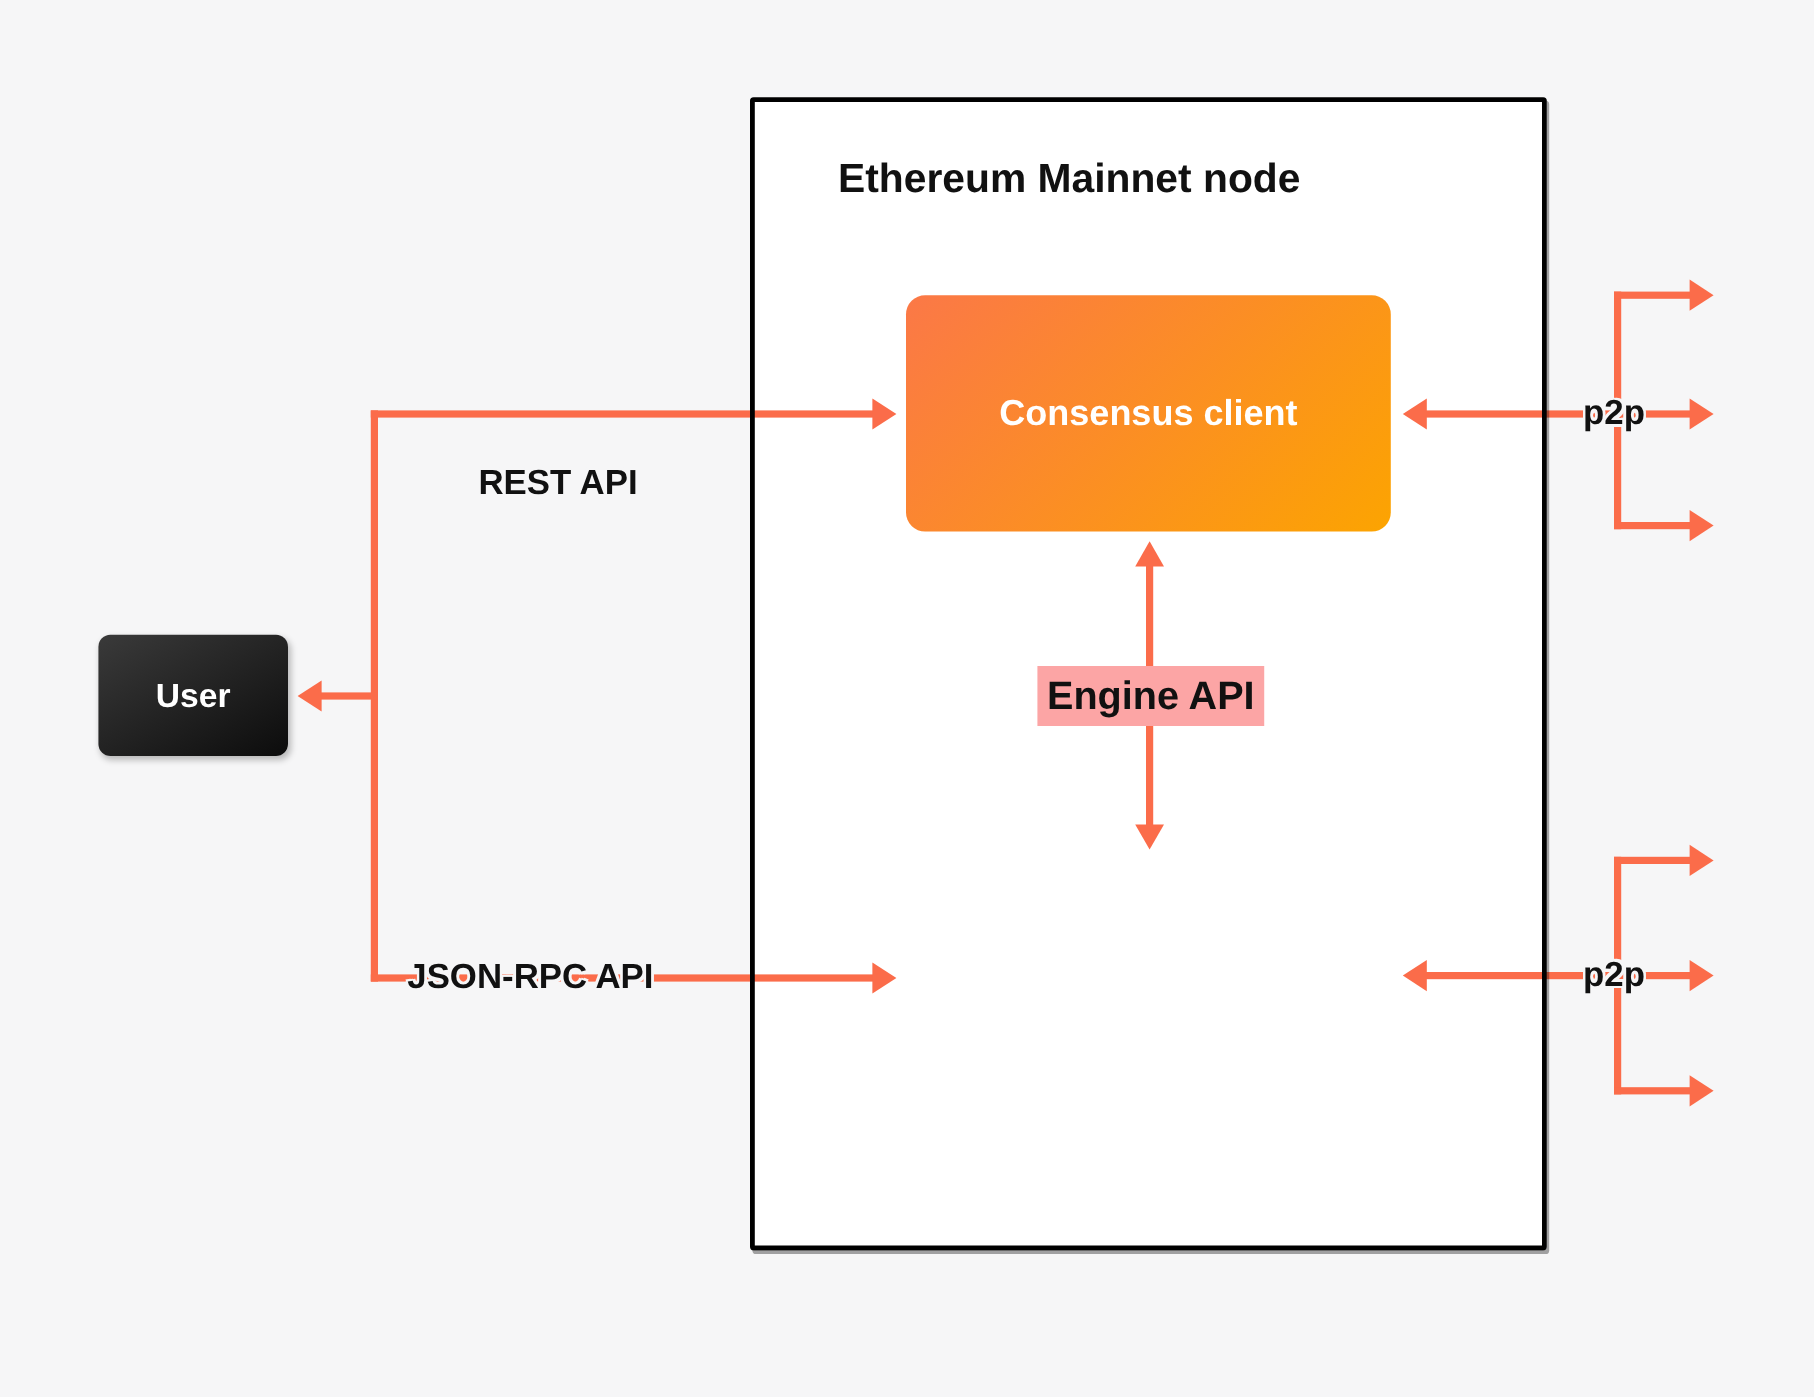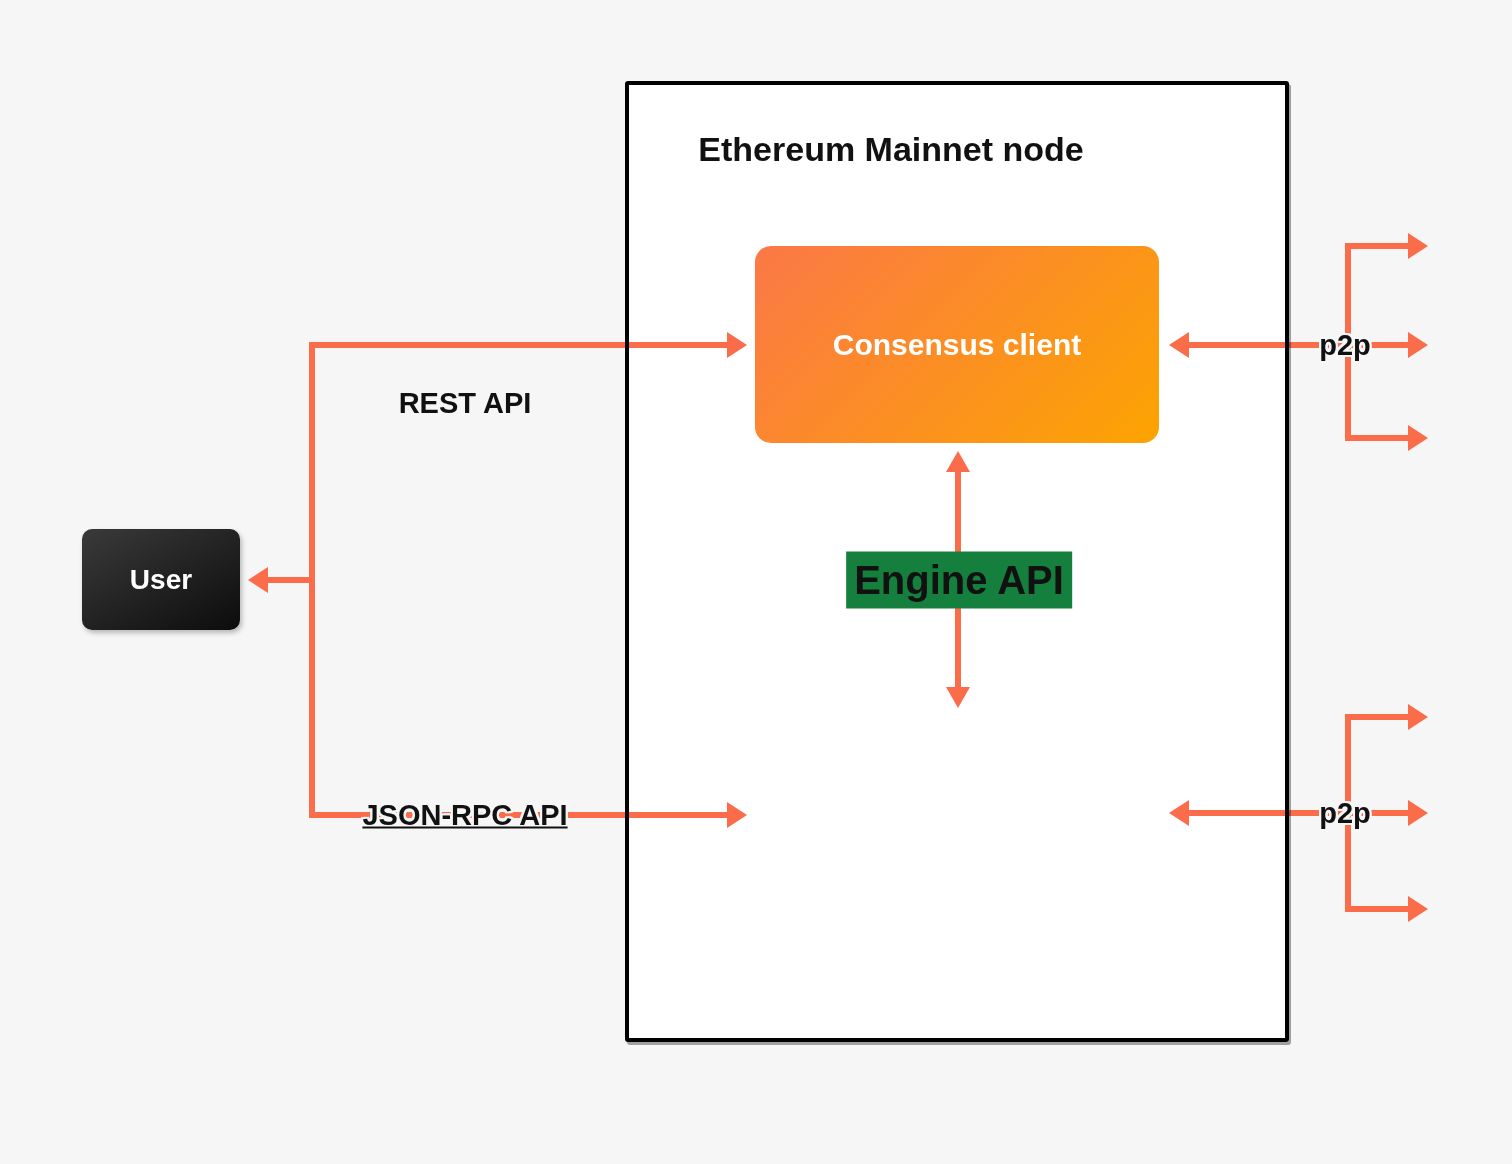--- a/index.html
+++ b/index.html
@@ -67,21 +67,21 @@
   
   .edge-label{
     position:absolute;transform:translate(-50%,-50%);
     font-size:29px;font-weight:bold;color:var(--ink);
     z-index:2;white-space:nowrap;
   }
   .halo-gray{
     text-shadow:2px 0 0 var(--bg),-2px 0 0 var(--bg),0 2px 0 var(--bg),0 -2px 0 var(--bg),
                 2px 2px 0 var(--bg),-2px -2px 0 var(--bg),2px -2px 0 var(--bg),-2px 2px 0 var(--bg);
   }
-  .bg-white{background:#15803d;padding:6px 8px;font-size:40px;}
+  .bg-white{background:#fca5a5;padding:6px 8px;font-size:33px;}
 </style>
 </head>
 <body>
 
 <div class="canvas">
 
   <div class="node-fill"></div>
   <div class="node-title">Ethereum Mainnet node</div>
 
   <div class="line" style="left:309px;top:342px;width:6px;height:476px;"></div>
@@ -112,21 +112,21 @@
   <div class="ah ah-left" style="left:1169px;top:800px;"></div>
   <div class="line" style="left:1345px;top:714px;width:6px;height:198px;"></div>
   <div class="line" style="left:1345px;top:714px;width:65px;height:6px;"></div>
   <div class="ah ah-right" style="left:1408px;top:704px;"></div>
   <div class="line" style="left:1348px;top:810px;width:62px;height:6px;"></div>
   <div class="ah ah-right" style="left:1408px;top:800px;"></div>
   <div class="line" style="left:1345px;top:906px;width:65px;height:6px;"></div>
   <div class="ah ah-right" style="left:1408px;top:896px;"></div>
 
   <div class="edge-label halo-gray" style="left:465px;top:363px;margin-top:40px;">REST API</div>
-  <div class="edge-label halo-gray" style="left:465px;top:815px;text-decoration:underline;">JSON-RPC API</div>
+  <div class="edge-label halo-gray" style="left:442px;top:815px;">JSON-RPC API</div>
   <div class="edge-label bg-white" style="left:959px;top:580px;">Engine API</div>
   <div class="edge-label halo-gray" style="left:1345px;top:345px;">p2p</div>
   <div class="edge-label halo-gray" style="left:1345px;top:813px;">p2p</div>
 
   <div class="client-box consensus">
     <span class="box-label">Consensus client</span>
   </div>
   <div class="user-box">
     <span class="box-label">User</span>
   </div>

